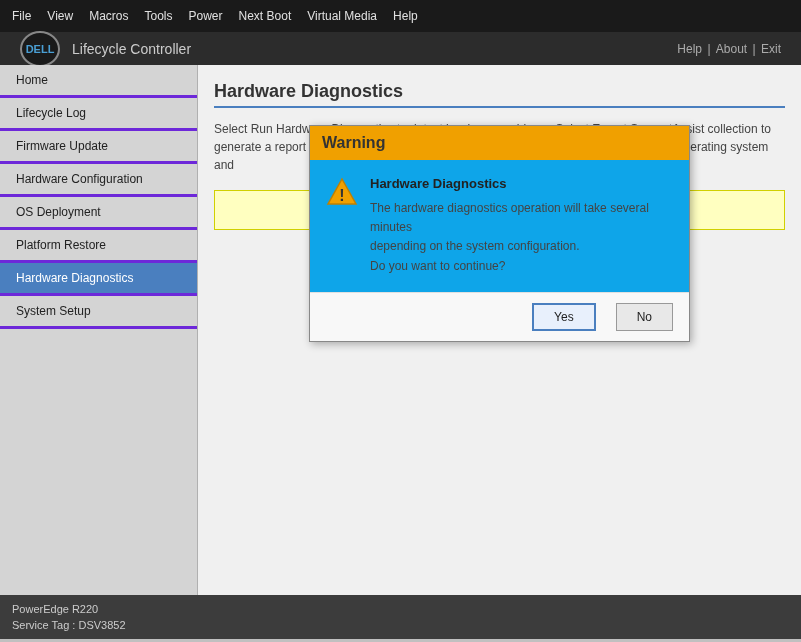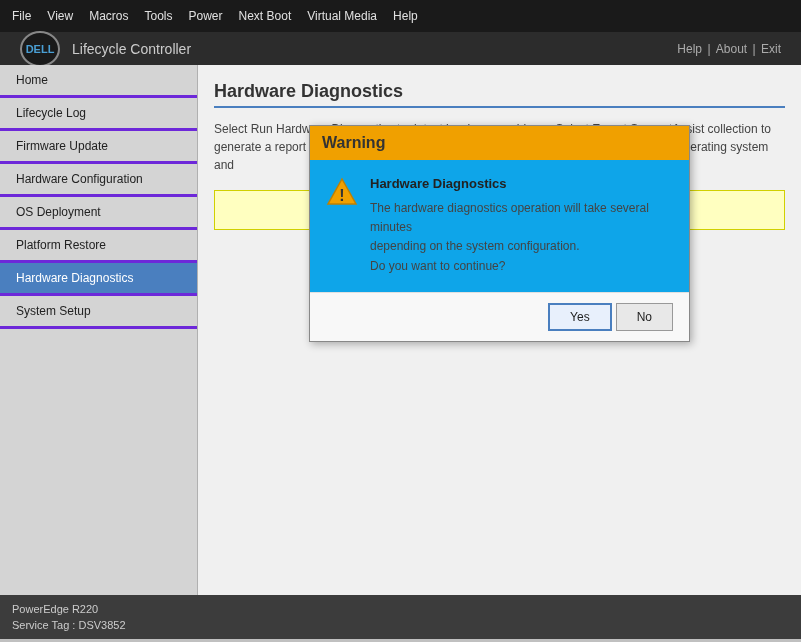--- a/index.html
+++ b/index.html
@@ -174,21 +174,21 @@
     #dialog-message {
       font-size: 12px;
       color: #444;
       line-height: 1.6;
     }
 
     #dialog-footer {
       padding: 10px 16px;
       display: flex;
       justify-content: flex-end;
-      gap: 4px;
+      gap: 20px;
       border-top: 1px solid #e0e0e0;
       background: #f8f8f8;
     }
 
     .dialog-btn {
       padding: 5px 20px;
       font-size: 12px;
       cursor: pointer;
       border: 1px solid #999;
       background: #e8e8e8;

